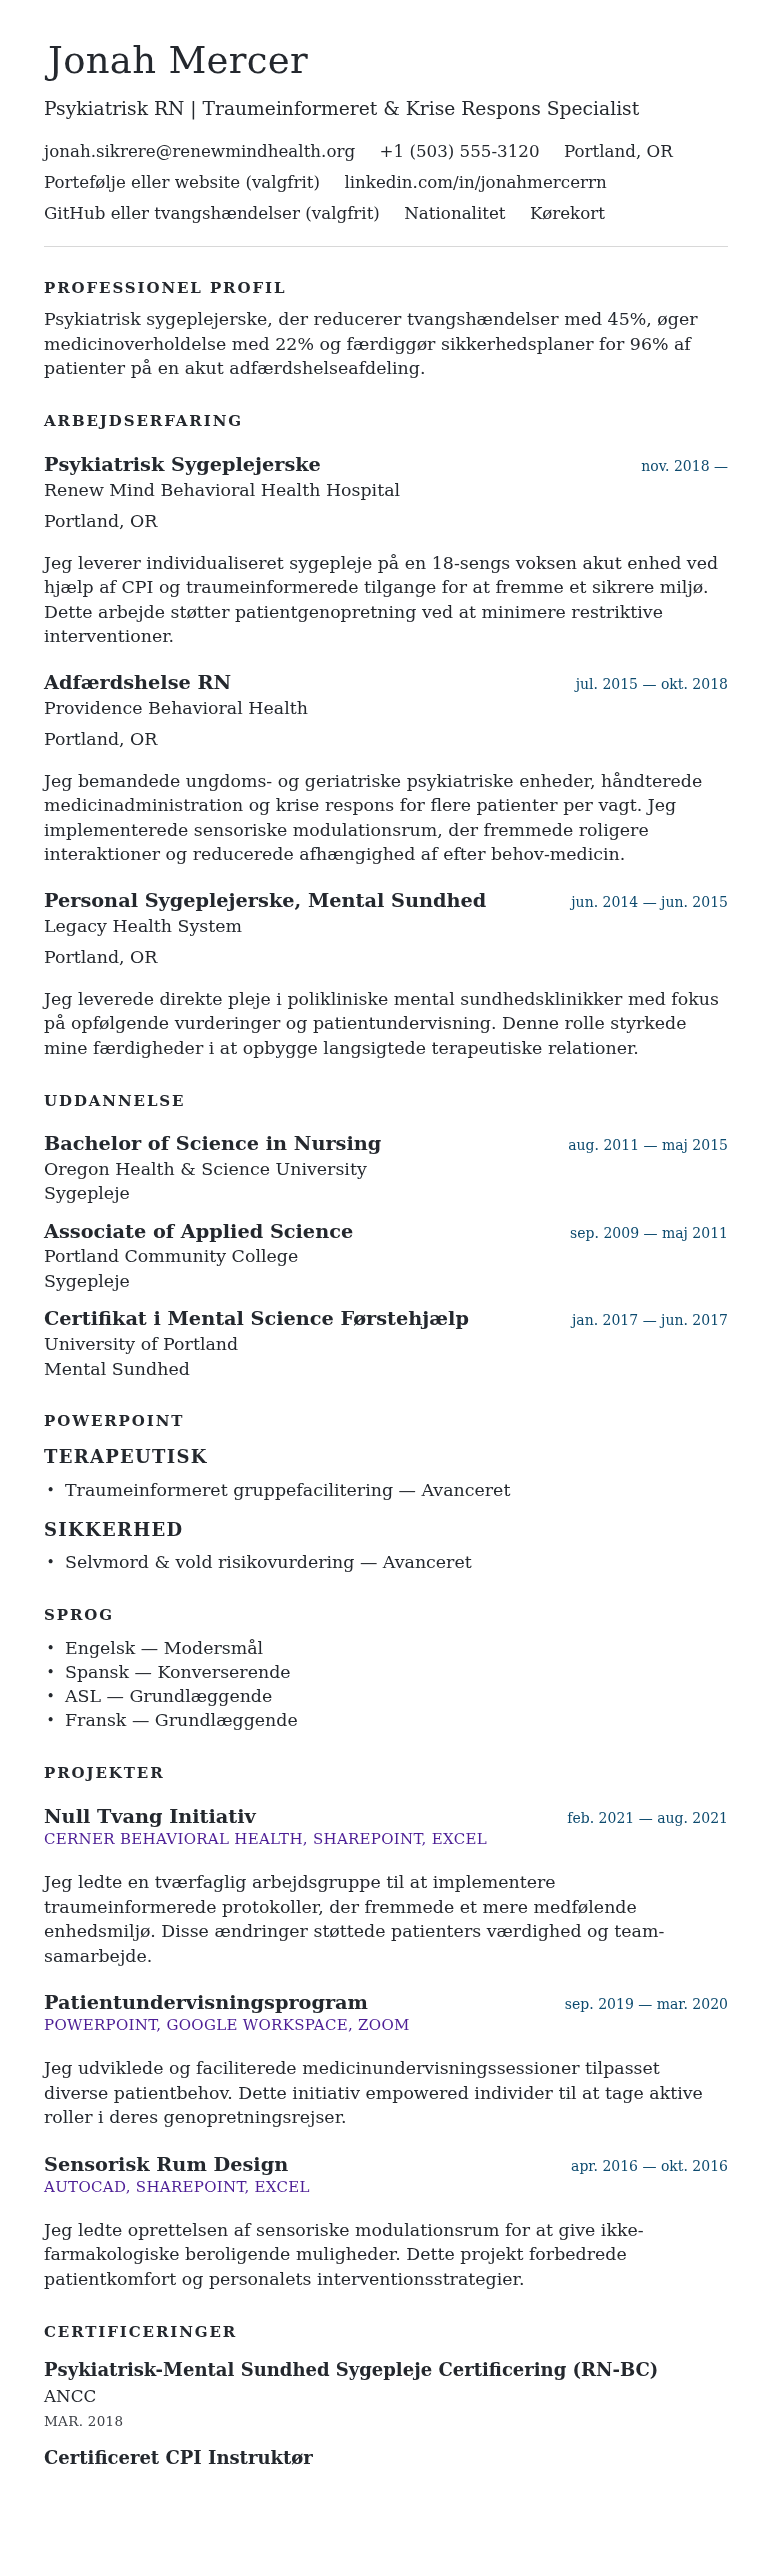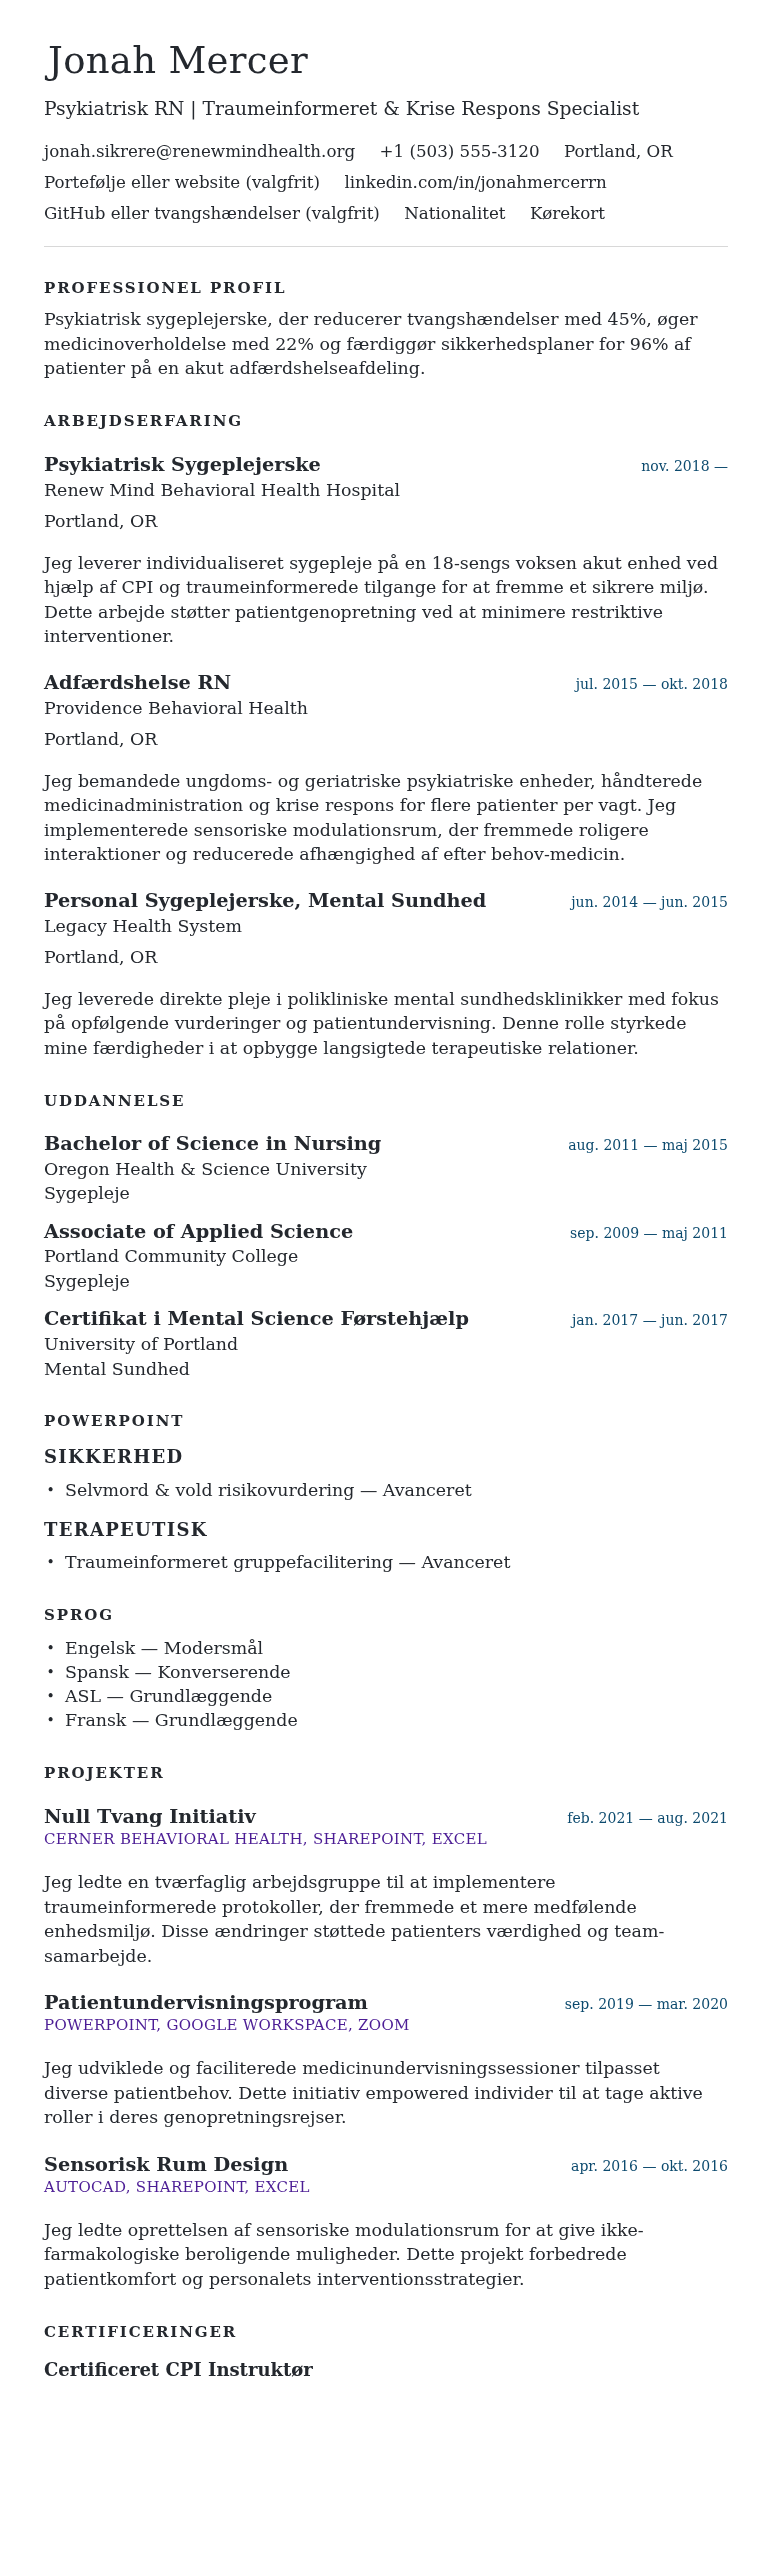--- a/index.html
+++ b/index.html
@@ -248,30 +248,30 @@
       <div class="meta">University of Portland</div>
       <div class="meta field">Mental Sundhed</div>
     </article>
   </section>
 
   <section>
     <h2 class="sec-heading">POWERPOINT</h2>
 
 
     <div class="skill-group">
+      <h3 class="sub-heading">TERAPEUTISK</h3>
+      <ul class="blist">
+        <li>Traumeinformeret gruppefacilitering — Avanceret</li>
+      </ul>
+    </div>
+
+    <div class="skill-group">
       <h3 class="sub-heading">SIKKERHED</h3>
       <ul class="blist">
         <li>Selvmord &amp; vold risikovurdering — Avanceret</li>
-      </ul>
-    </div>
-
-    <div class="skill-group">
-      <h3 class="sub-heading">TERAPEUTISK</h3>
-      <ul class="blist">
-        <li>Traumeinformeret gruppefacilitering — Avanceret</li>
       </ul>
     </div>
   </section>
 
   <section>
     <h2 class="sec-heading">SPROG</h2>
     <ul class="blist" style="margin-top:11.6px;">
       <li>Engelsk — Modersmål</li>
       <li>Spansk — Konverserende</li>
       <li>ASL — Grundlæggende</li>
@@ -306,20 +306,25 @@
         <span class="dates">apr. 2016 — okt. 2016</span>
       </div>
       <div class="tools">AUTOCAD, SHAREPOINT, EXCEL</div>
       <p class="desc">Jeg ledte oprettelsen af sensoriske modulationsrum for at give ikke-farmakologiske beroligende muligheder. Dette projekt forbedrede patientkomfort og personalets interventionsstrategier.</p>
     </article>
   </section>
 
   <section>
     <h2 class="sec-heading">CERTIFICERINGER</h2>
 
+    <article class="entry cert">
+      <h3 class="cert-title">Psykiatrisk-Mental Sundhed Sygepleje Certificering (RN-BC)</h3>
+      <div class="issuer">ANCC</div>
+      <div class="cert-date">MAR. 2018</div>
+    </article>
 
     <article class="entry cert">
       <h3 class="cert-title">Certificeret CPI Instruktør</h3>
 
     </article>
   </section>
 
 </div>
 
 

